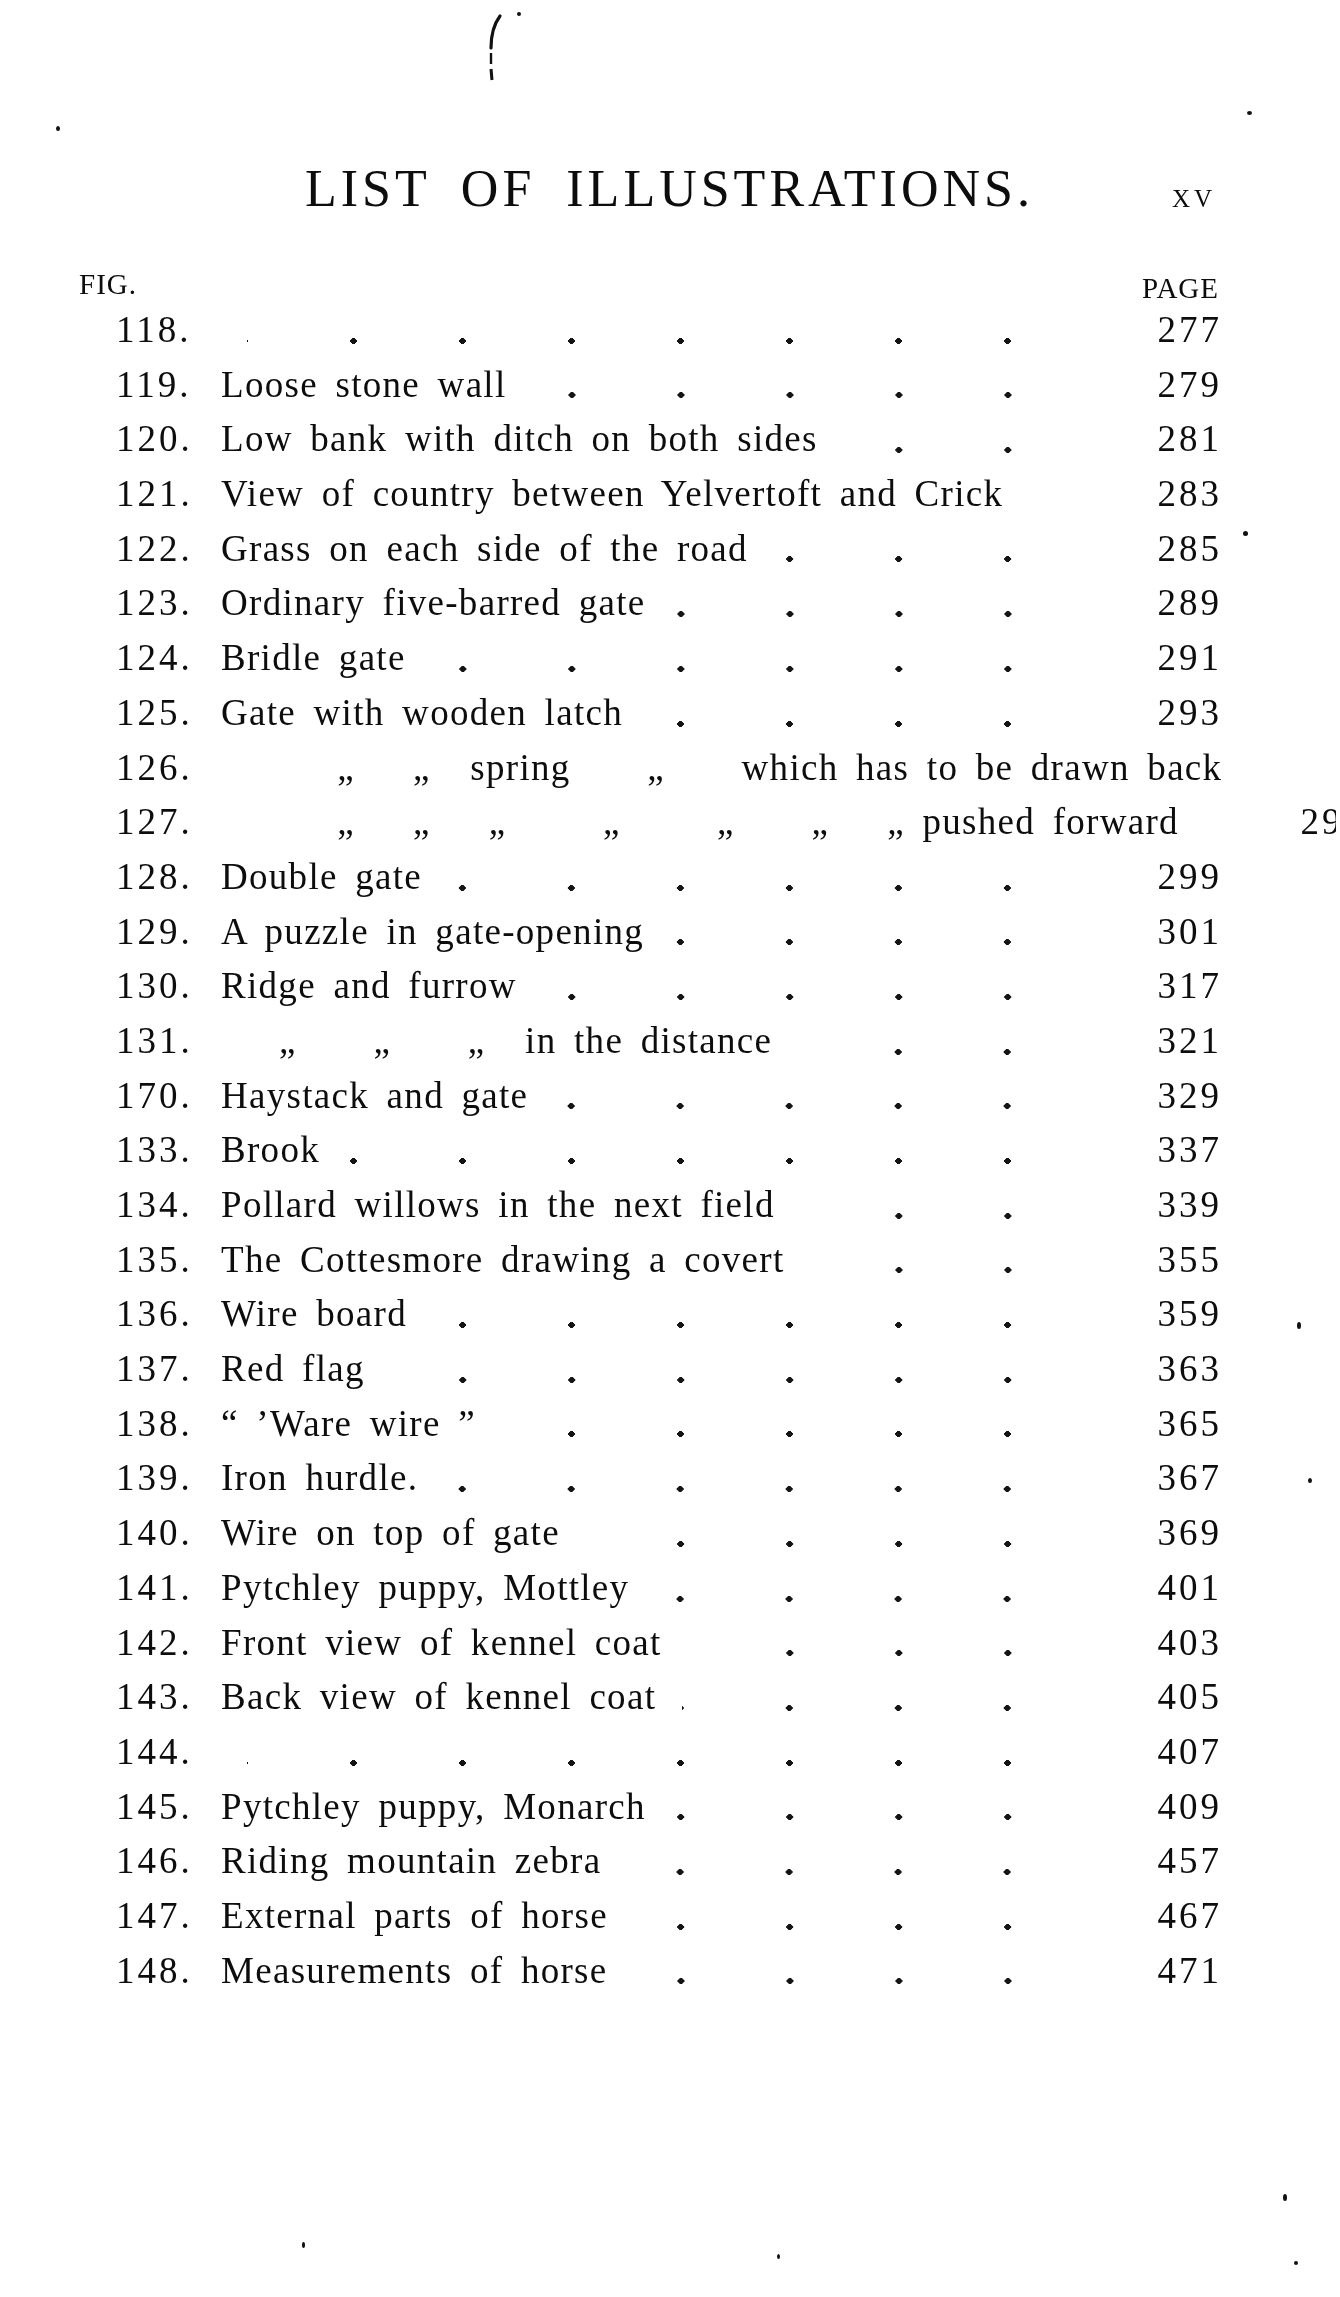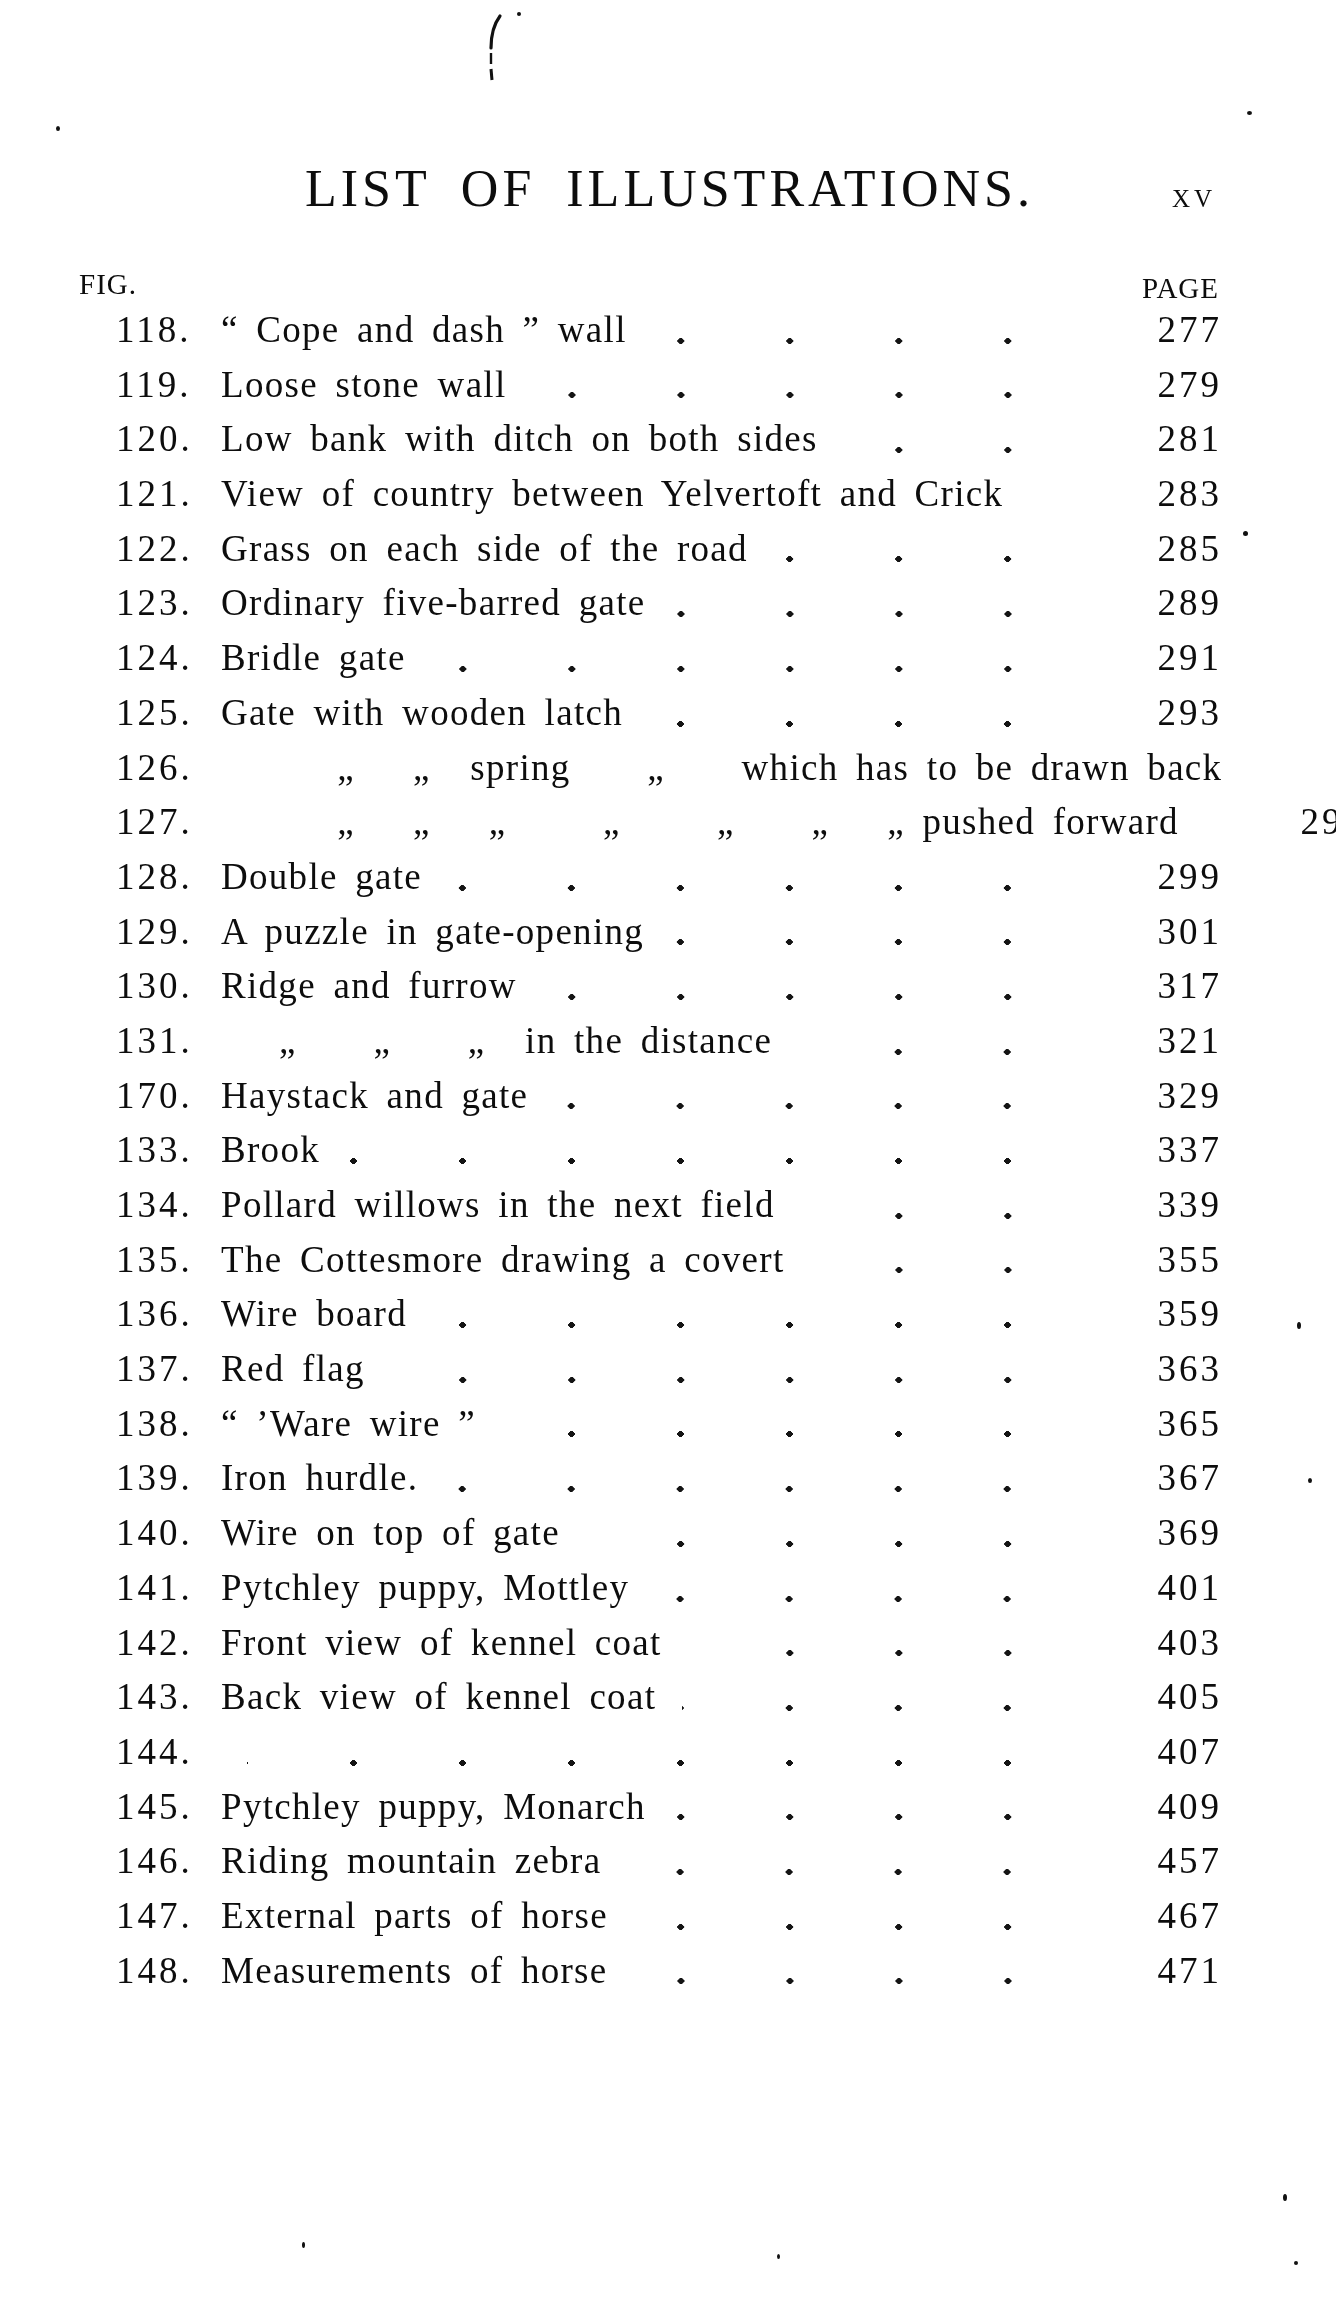--- a/index.html
+++ b/index.html
@@ -104,21 +104,20 @@
 <div class="page">
 
   <div class="doc-title">LIST OF ILLUSTRATIONS.</div>
   <div class="folio">xv</div>
   <div class="col-head fig-head">FIG.</div>
   <div class="col-head page-head">PAGE</div>
 
   <div class="toc">
       <div class="row">
       <span class="fig">118.</span>
-      <span class="title">“ Cope and dash ” wall</span>
       <span class="leader"></span>
       <span class="pg">277</span>
     </div>
       <div class="row">
       <span class="fig">119.</span>
       <span class="title">Loose stone wall</span>
       <span class="leader"></span>
       <span class="pg">279</span>
     </div>
       <div class="row">

